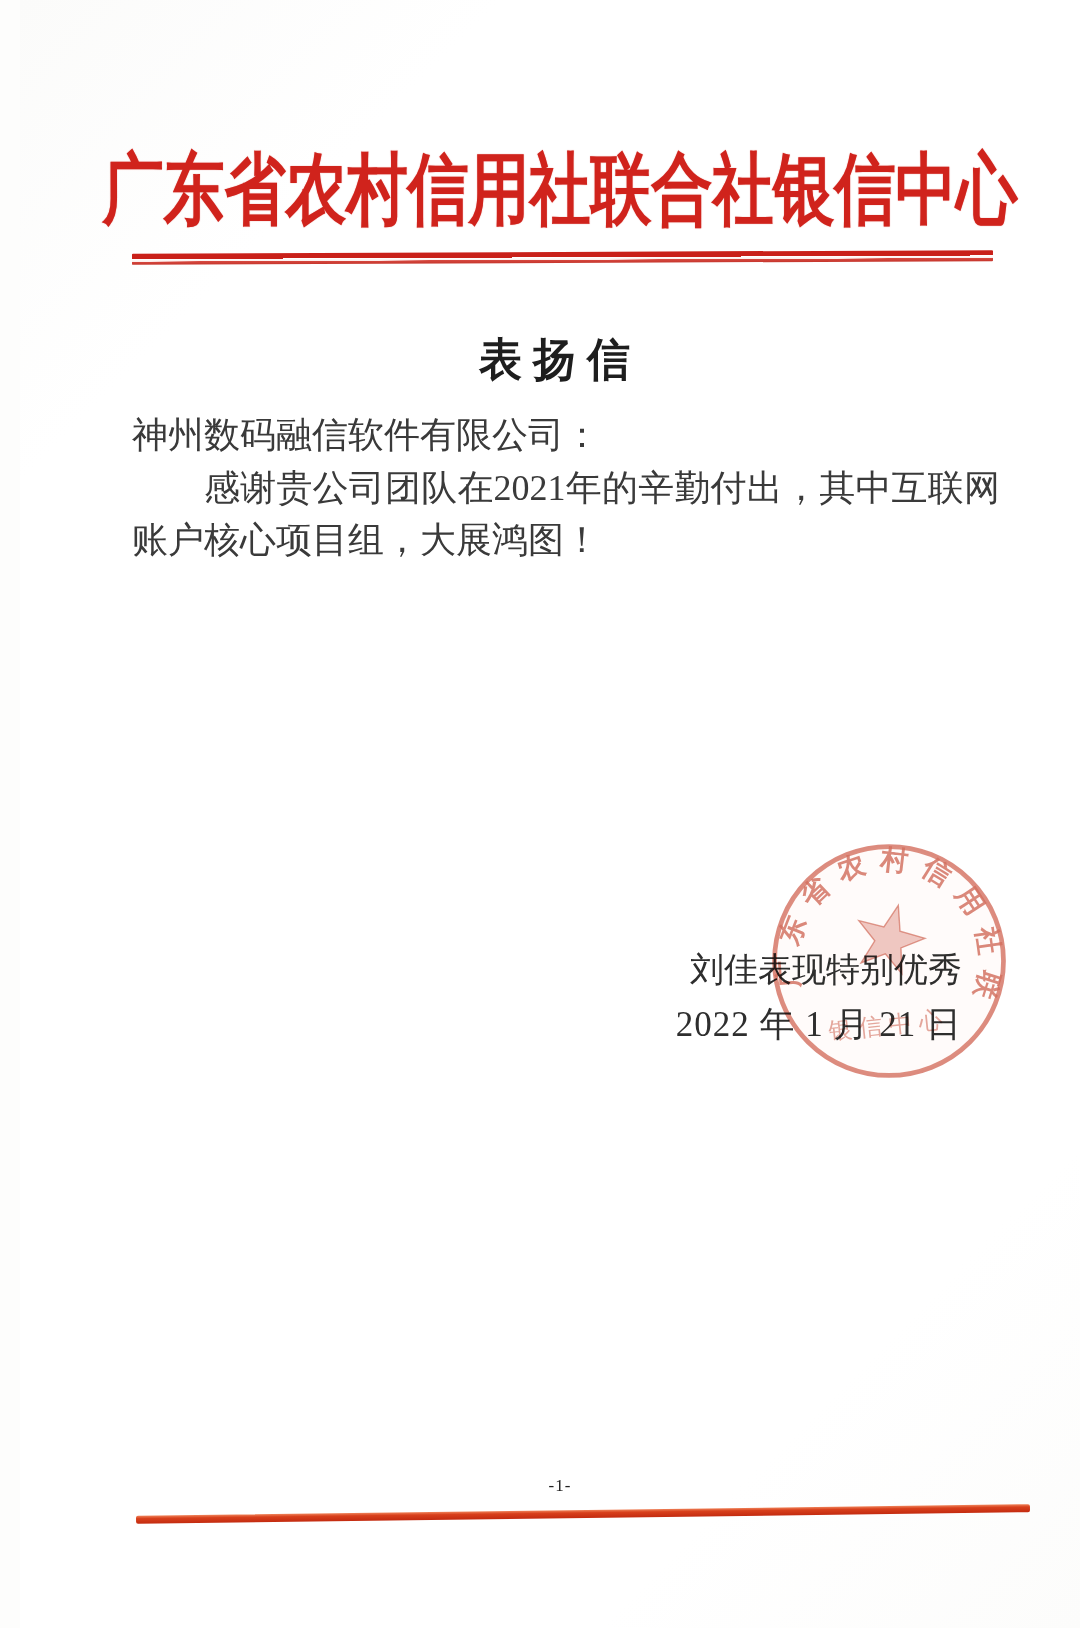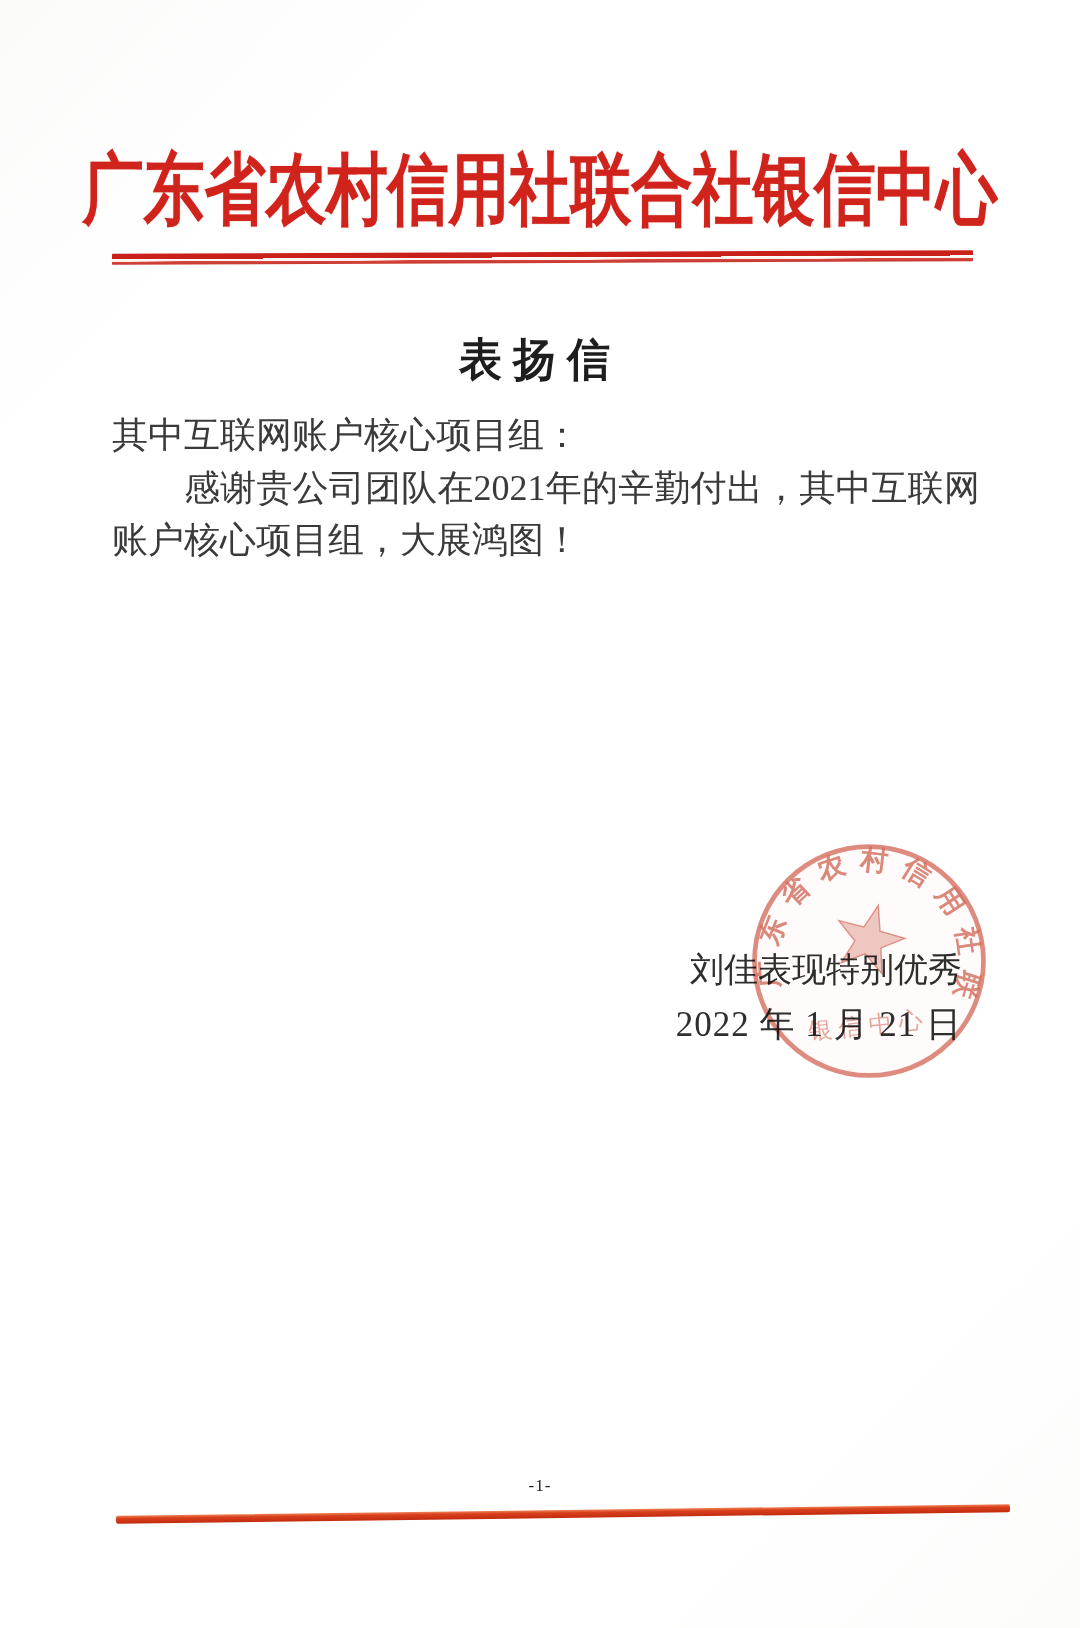--- a/index.html
+++ b/index.html
@@ -6,20 +6,21 @@
   body{
     width:1080px;height:1628px;
     background:#fdfdfc;
     font-family:"Liberation Serif","DejaVu Serif",serif;
     overflow:hidden;
     position:relative;
   }
   .page{
     position:absolute;inset:0;
     background:linear-gradient(135deg,#fbfbfa 0%,#ffffff 18%,#ffffff 82%,#fcfcfb 100%);
+    margin-left:20px;
   }
   
   .letterhead{
     position:absolute;top:138px;left:0;width:1080px;
     text-align:center;
     font-size:61px;font-weight:bold;
     color:#d0231c;
     letter-spacing:0px;
     transform:scaleY(1.28);
     transform-origin:center top;
@@ -81,21 +82,21 @@
 
 <div class="page">
 
   <div class="letterhead">广东省农村信用社联合社银信中心</div>
 
   <div class="letterhead-divider"></div>
 
   <div class="letter-title">表扬信</div>
 
   <div class="letter-body">
-    <p class="recipient">其中互联网账户核心项目组：</p>
+    <p class="recipient">神州数码融信软件有限公司：</p>
     <p class="indent">感谢贵公司团队在2021年的辛勤付出，其中互联网账户核心项目组，大展鸿图！</p>
   </div>
 
   <div class="signature">
     <div class="sig-dept">刘佳表现特别优秀</div>
     <div class="sig-date">2022 年 1 月 21 日</div>
   </div>
 
   <svg class="seal" viewBox="0 0 260 260">
     <circle cx="130" cy="130" r="121" fill="none" stroke="#cf6250" stroke-width="5" opacity="0.8"></circle>

